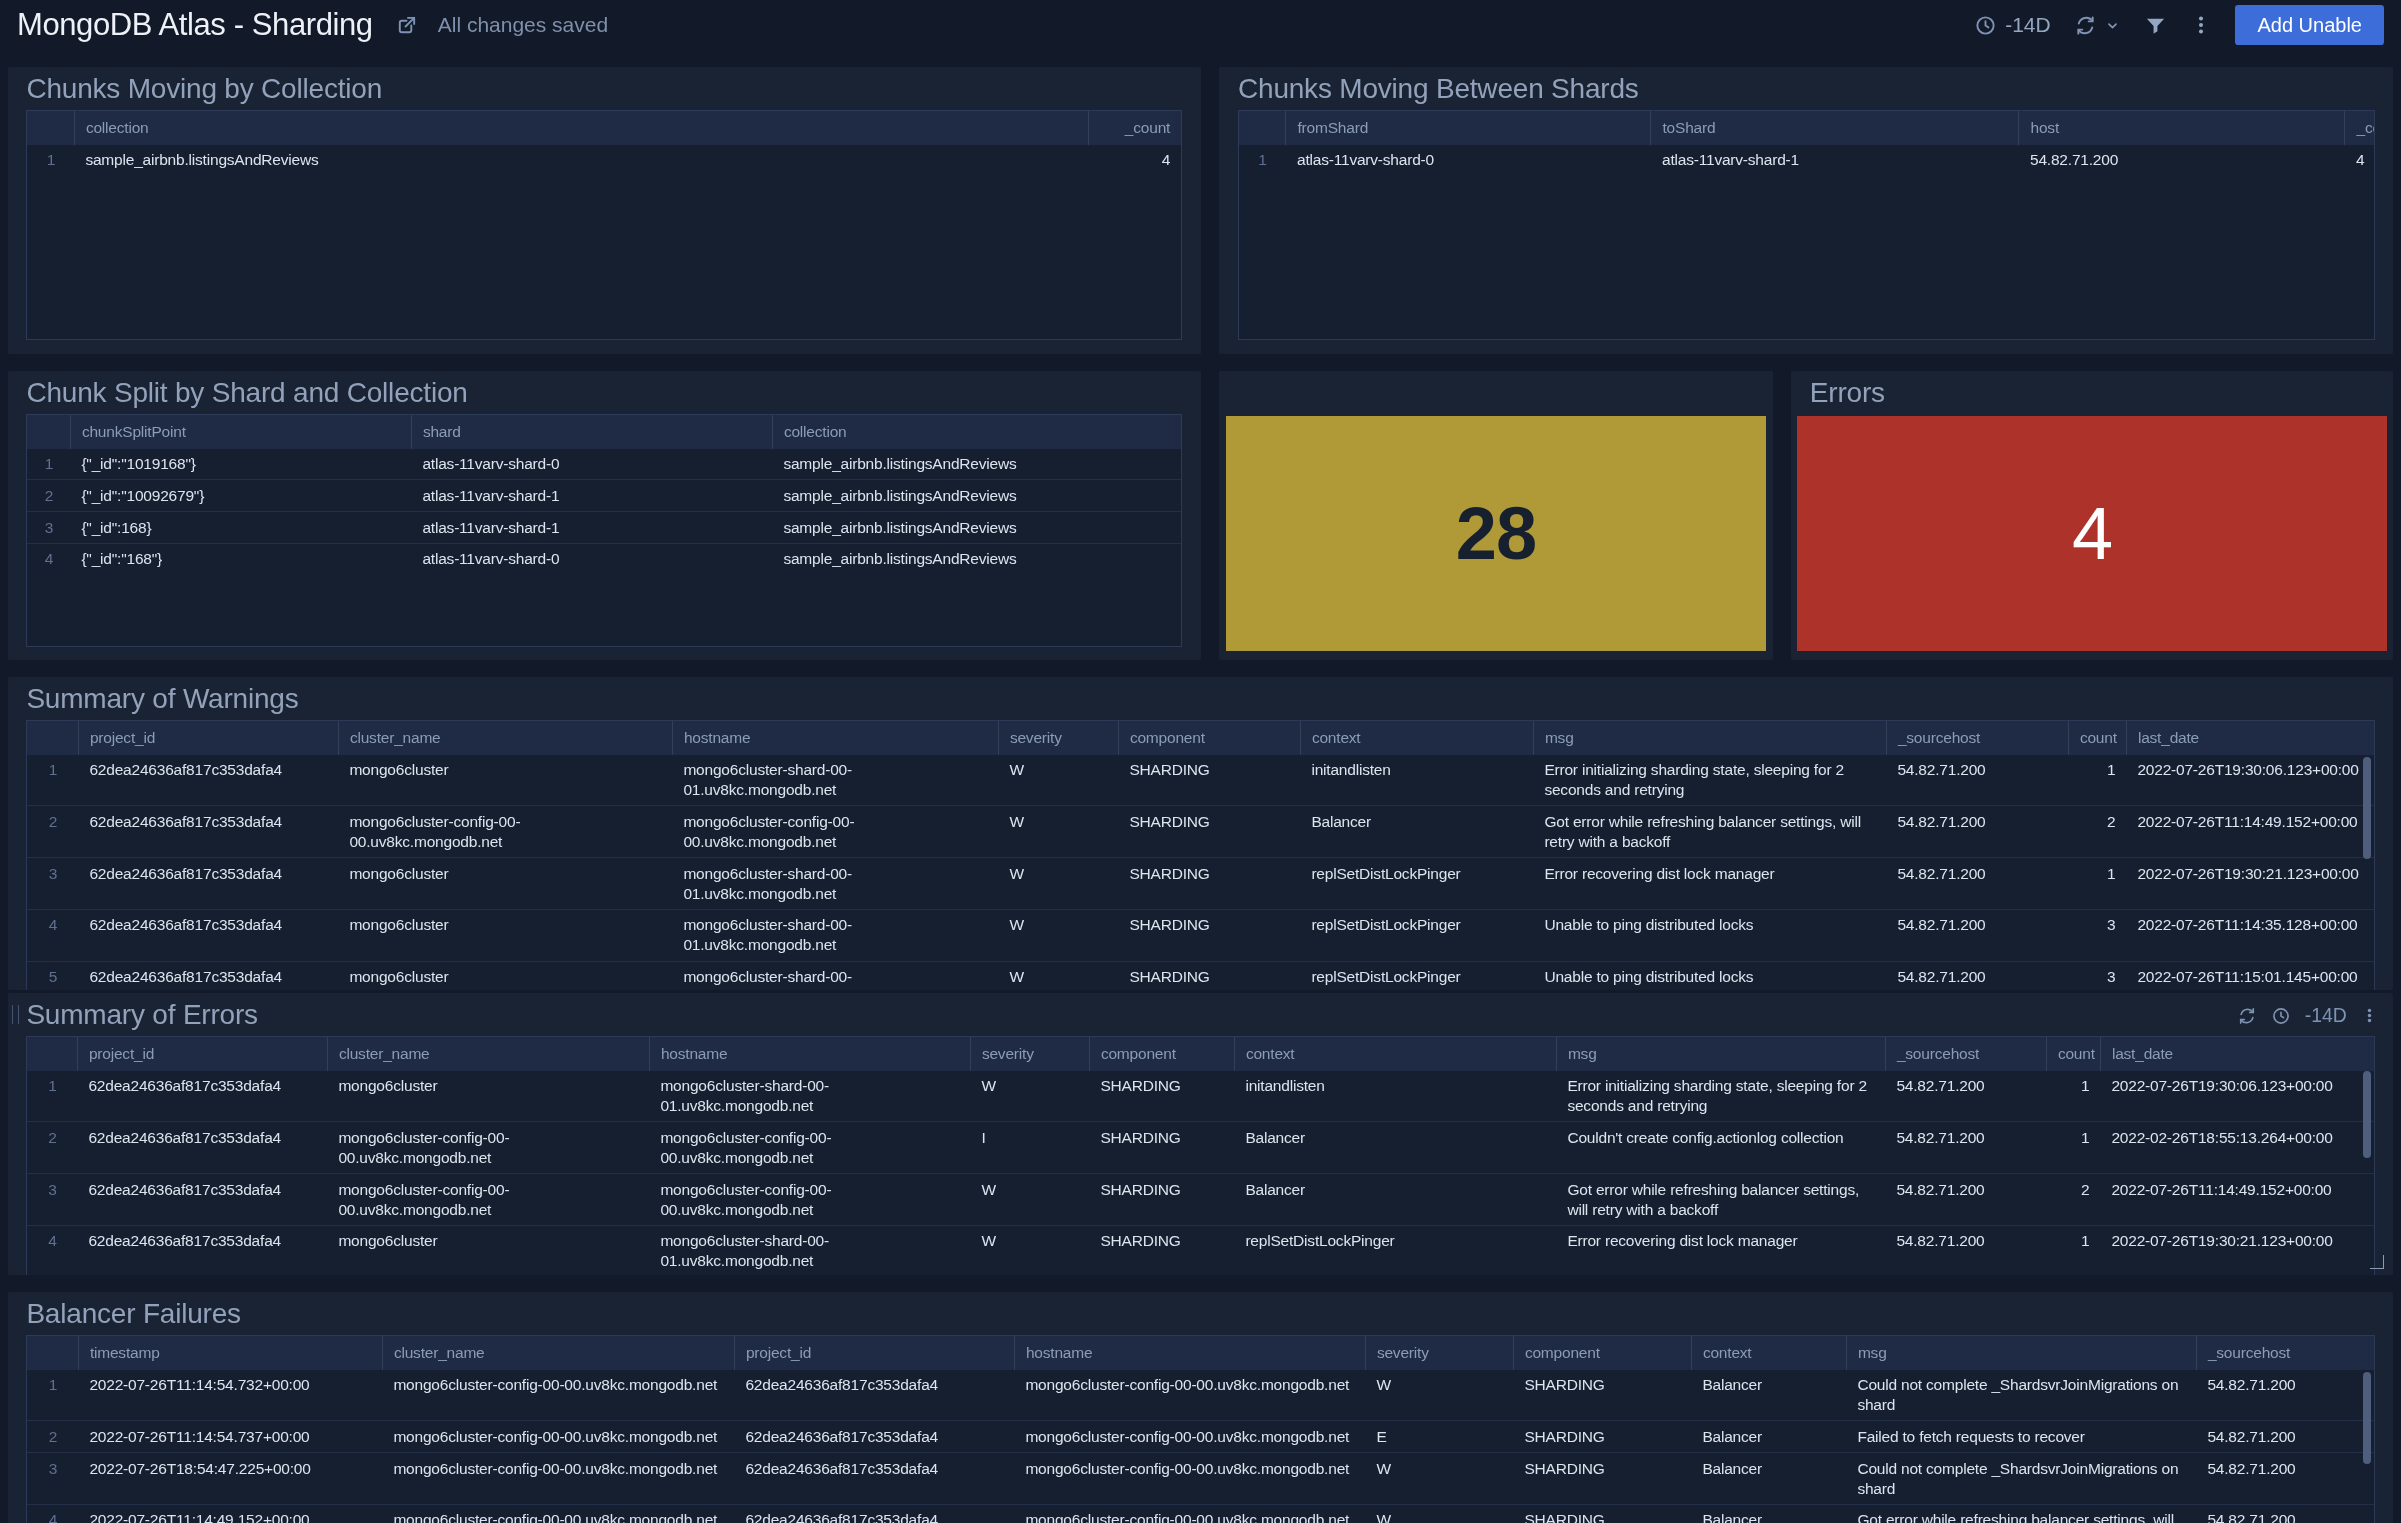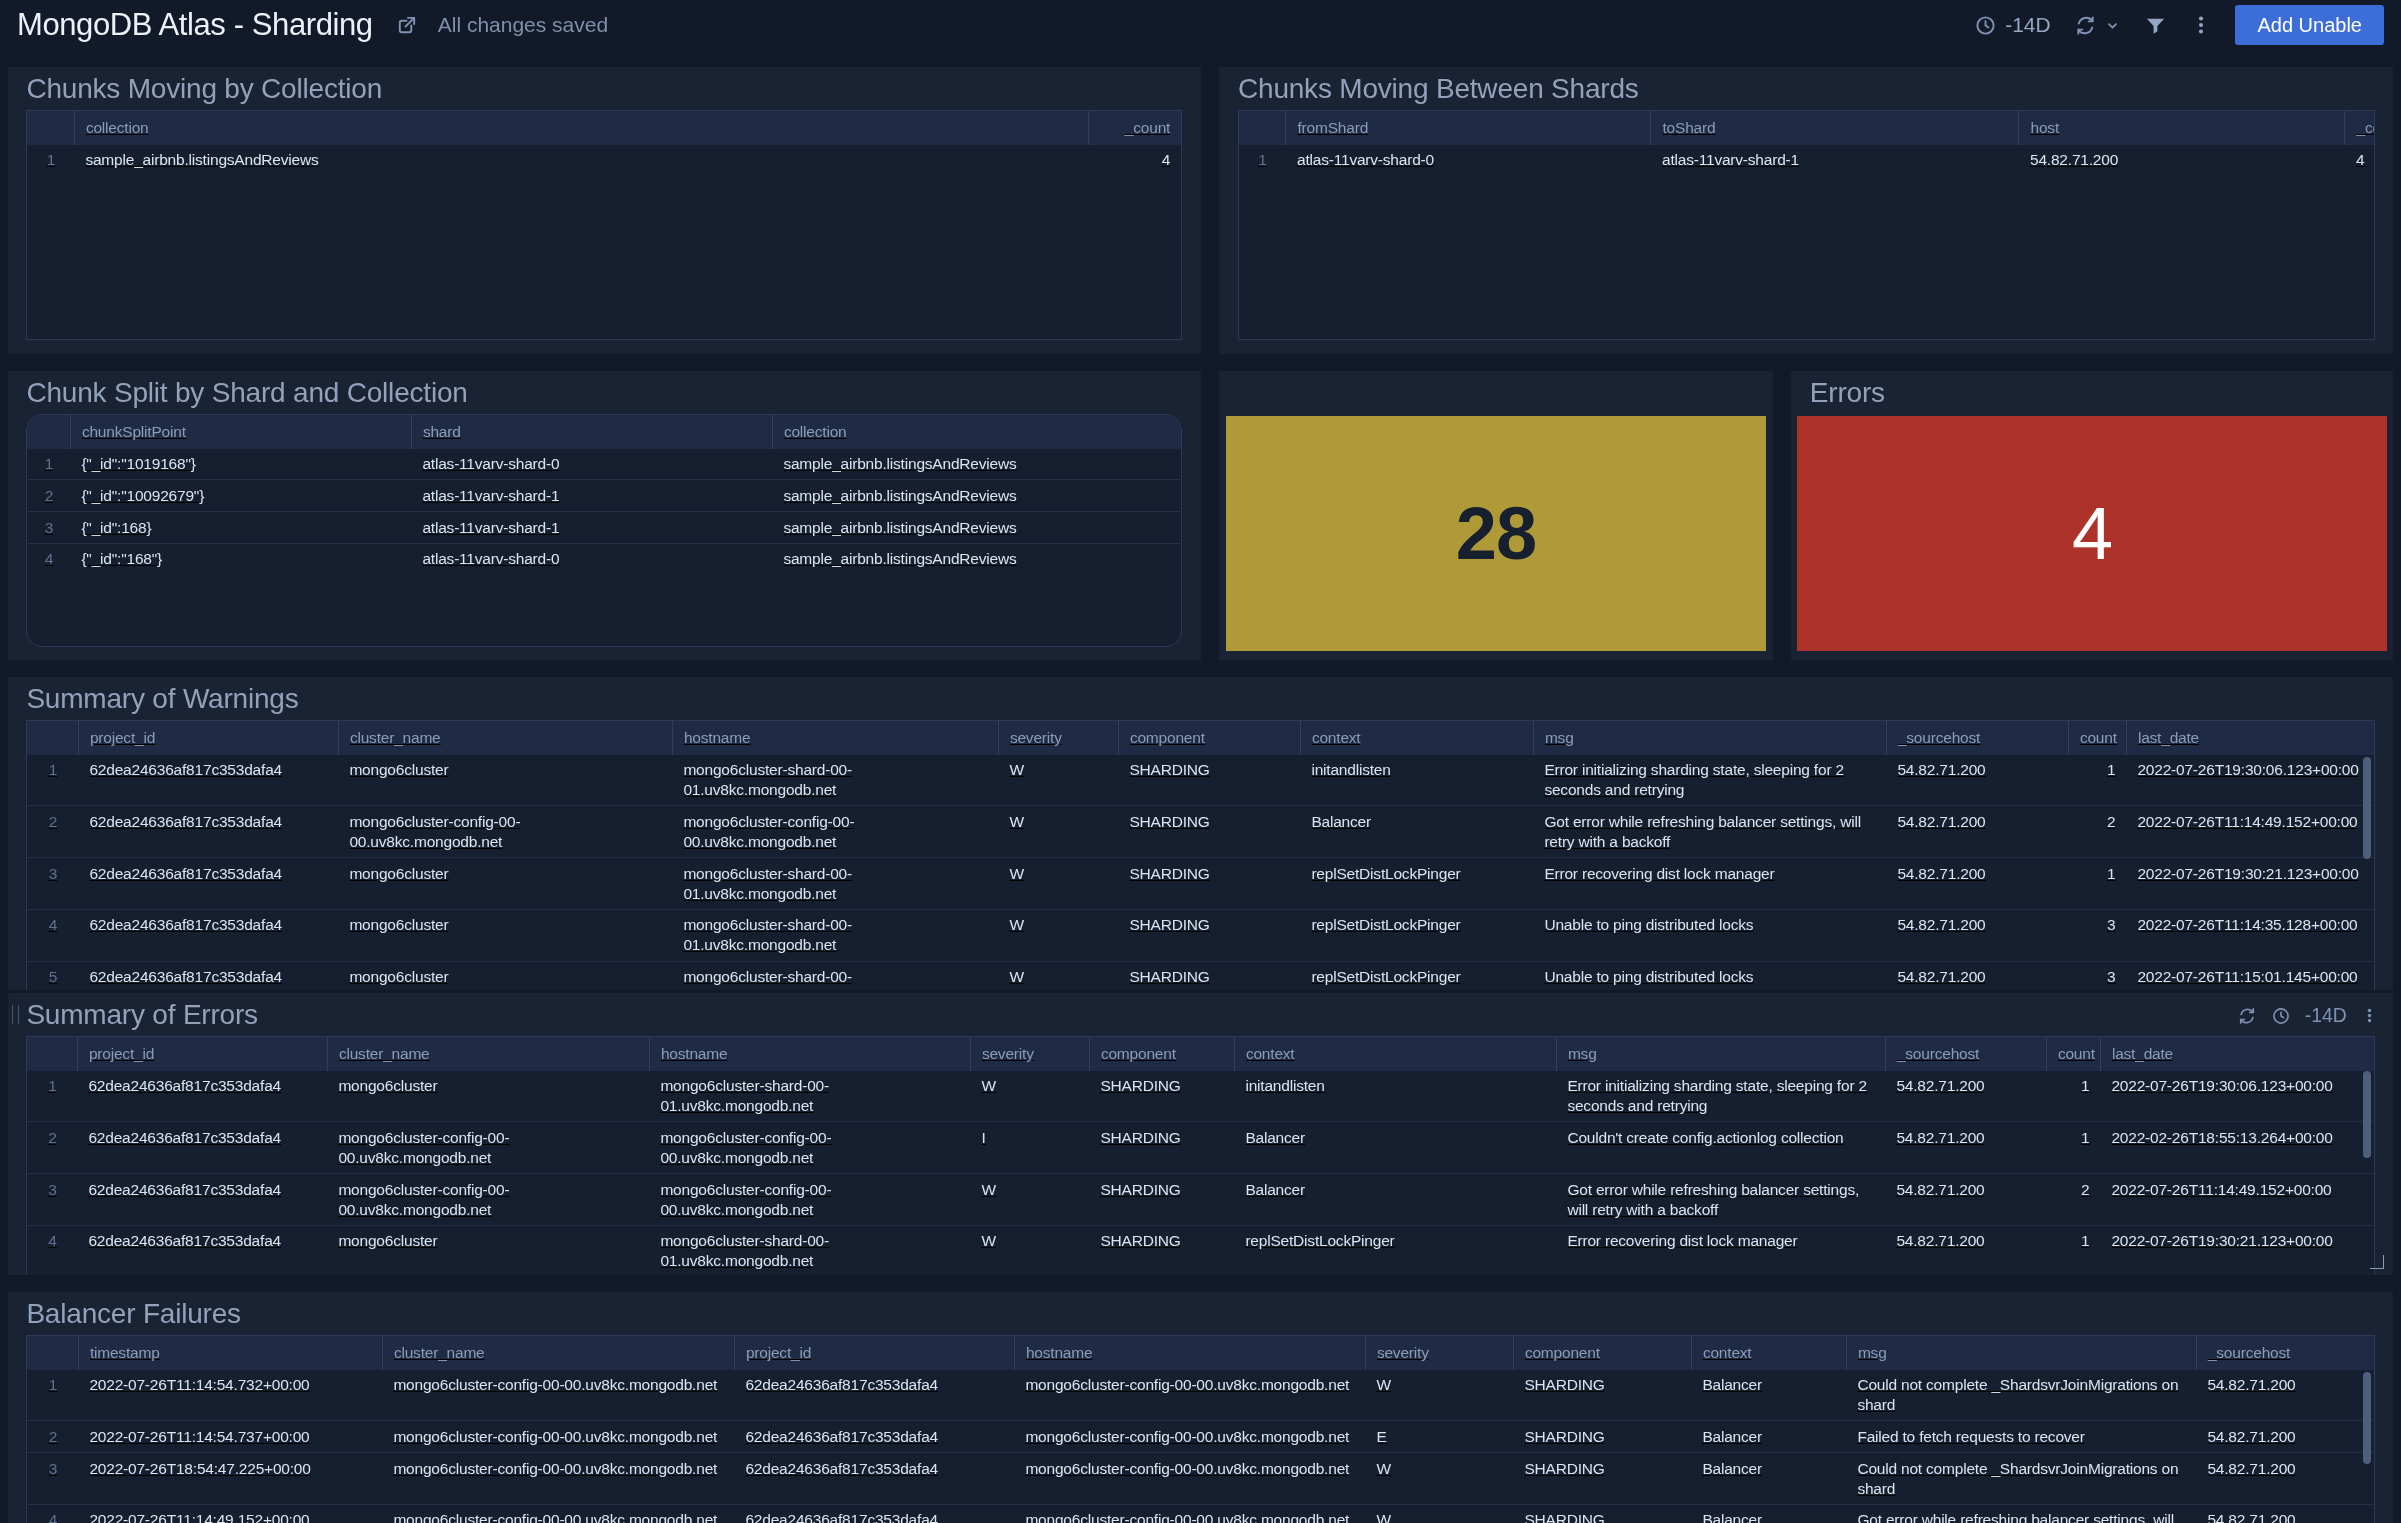--- a/index.html
+++ b/index.html
@@ -22,21 +22,21 @@
   .spacer{flex:1;}
   .hctl{display:flex;align-items:center;gap:7.8px;color:#94a7c2;font-size:21px;margin-left:23px;cursor:pointer;}
   .add-panel{margin-left:23px;height:40px;padding:0 22px;background:var(--accent-blue);
     color:#fff;font-size:20px;border:none;border-radius:3.1px;font-family:inherit;cursor:pointer;}
 
   
   .content{padding:0 7.8px;}
   .row{display:flex;gap:18.6px;margin-top:17px;}
   .panel{background:var(--panel-bg);border-radius:1.6px;position:relative;overflow:hidden;}
   .panel-title{height:43px;display:flex;align-items:center;padding:0 18.6px;font-size:28px;color:#93a2bb;letter-spacing:-0.2px;}
-  .table-box{margin:0 18.6px 14px;border:0.8px solid var(--border);background:var(--table-box-bg);position:relative;overflow:hidden;text-decoration:underline;}
+  .table-box{margin:0 18.6px 14px;border:0.8px solid var(--border);background:var(--table-box-bg);position:relative;overflow:hidden;}
 
   
   table{width:100%;border-collapse:collapse;table-layout:fixed;font-size:15.5px;letter-spacing:-0.2px;}
   thead th{background:var(--table-header-bg);color:var(--text-muted);font-weight:400;text-align:left;
     padding:7.8px 11px;height:33px;overflow:hidden;white-space:nowrap;}
   thead th + th{border-left:0.8px solid rgba(125,146,185,0.28);}
   tbody td{color:var(--text-primary);padding:5.4px 11px;vertical-align:top;line-height:20px;overflow-wrap:break-word;}
   tbody tr{border-top:0.8px solid var(--row-border);}
   tbody tr:first-child{border-top:none;}
   td.rownum{color:#5f7090;text-align:center;padding-left:1.6px;padding-right:1.6px;}
@@ -175,21 +175,21 @@
               </tr>
             </tbody>
           </table>
       </div>
     </section>
   </div>
 
   <div class="row">
     <section class="panel" style="width:1193px;height:289px;">
       <div class="panel-title">Chunk Split by Shard and Collection</div>
-      <div class="table-box" style="height:233px;border-radius:16px;">
+      <div class="table-box" style="height:233px;">
         <table>
           <colgroup>
               <col style="width:43px">
               <col style="width:341px">
               <col style="width:361px">
               <col>
             </colgroup>
         <thead>
               <tr>
                 <th></th>

